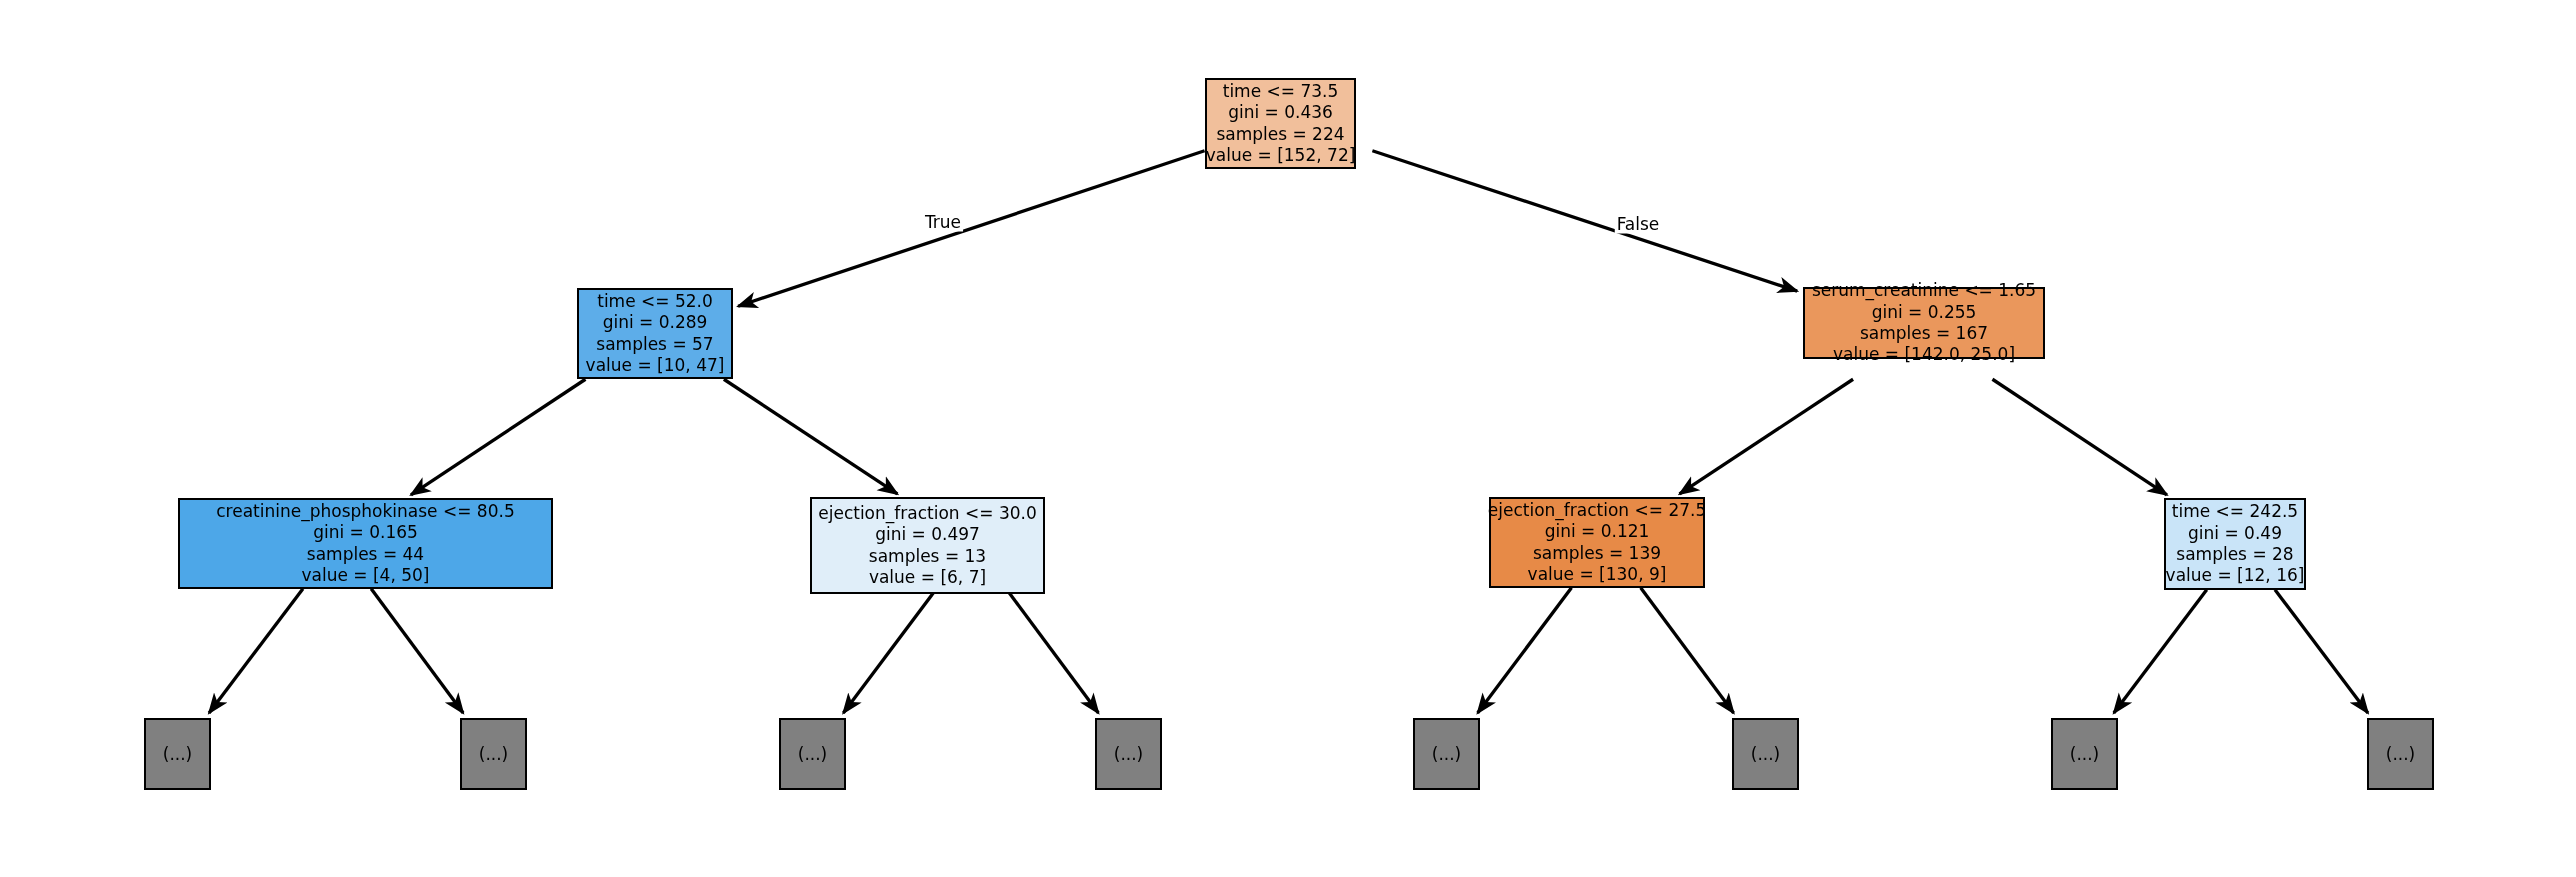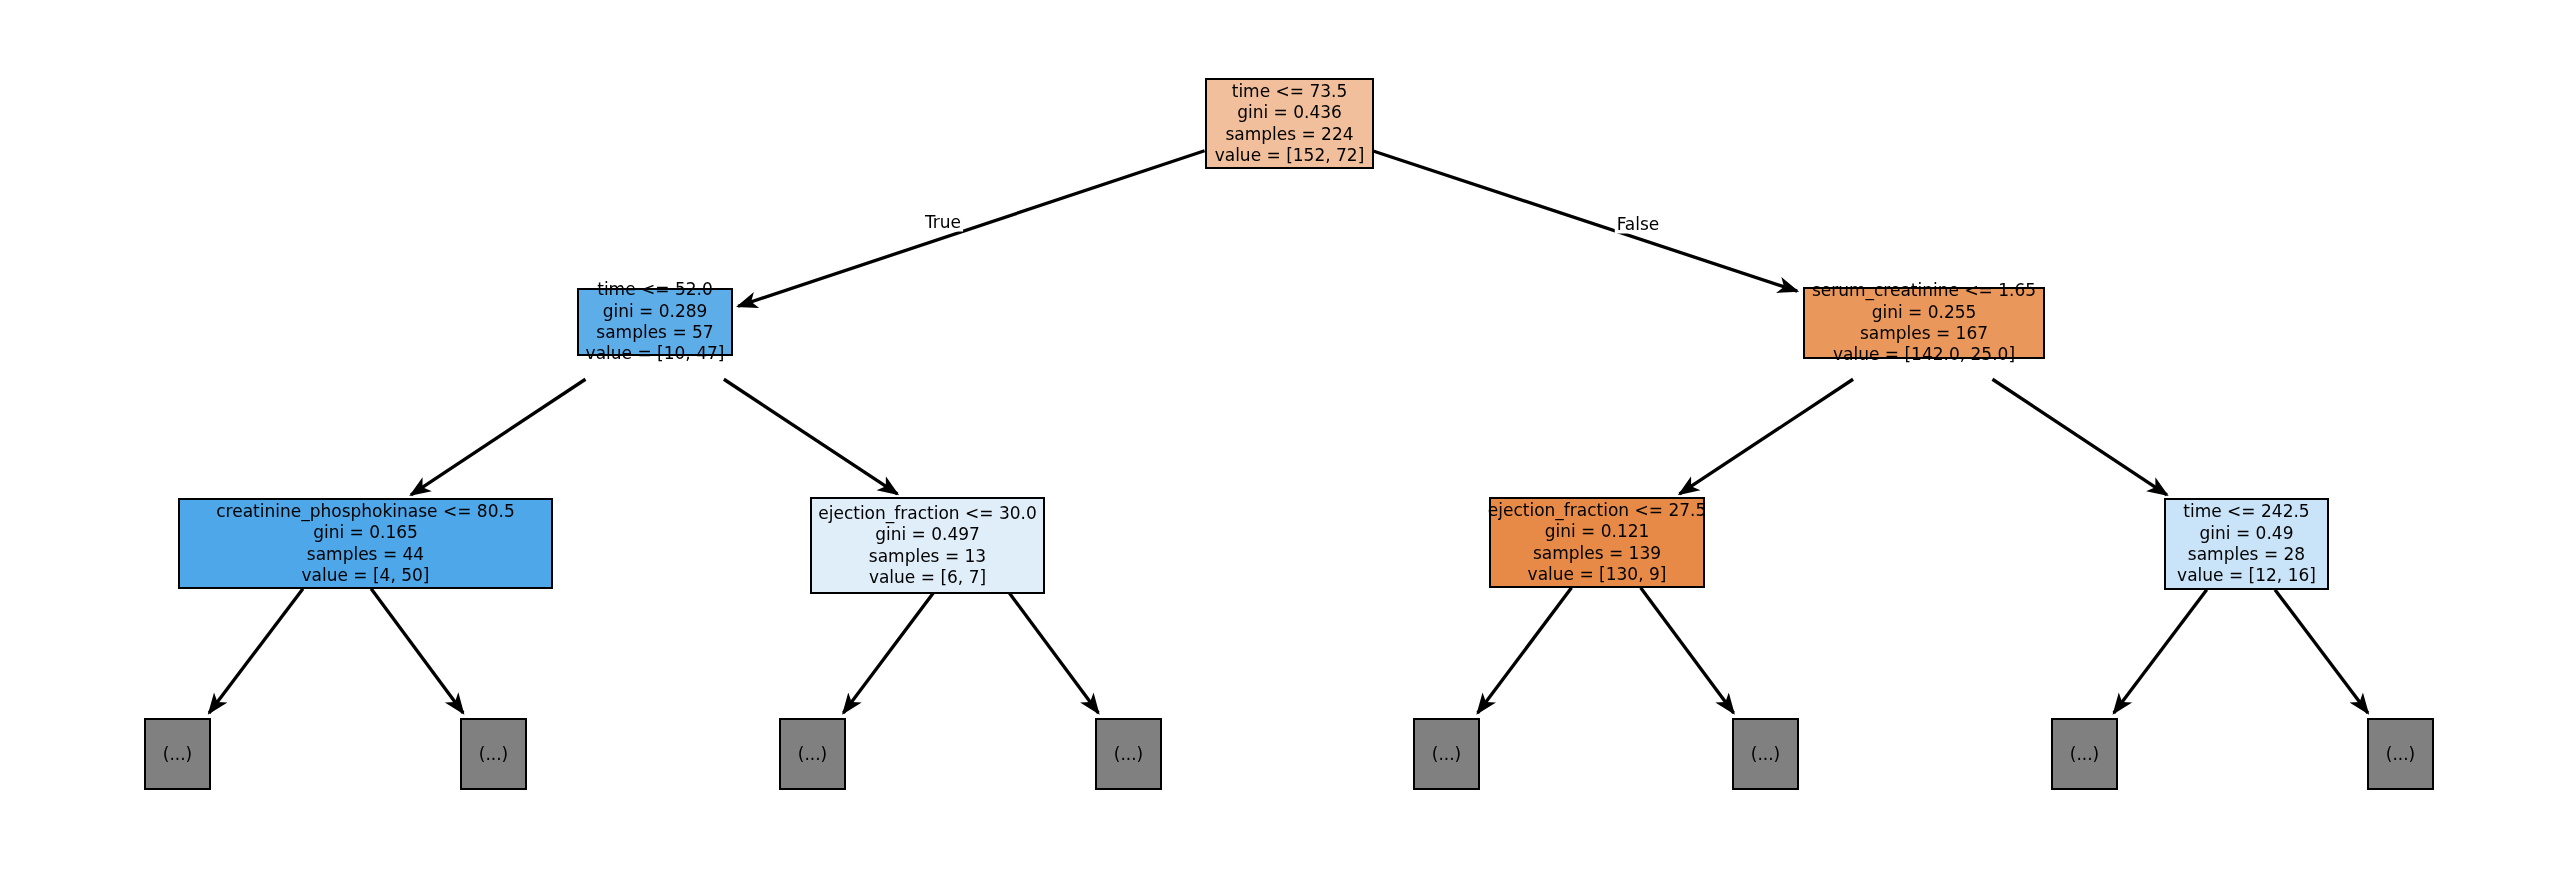--- a/index.html
+++ b/index.html
@@ -85,28 +85,28 @@
     <line x1="1060" y1="620" x2="1158" y2="752" marker-end="url(#arrowhead)"></line>
     <line x1="1657" y1="620" x2="1558" y2="752" marker-end="url(#arrowhead)"></line>
     <line x1="1730" y1="620" x2="1828" y2="752" marker-end="url(#arrowhead)"></line>
     <line x1="2327" y1="622" x2="2229" y2="752" marker-end="url(#arrowhead)"></line>
     <line x1="2399" y1="622" x2="2497" y2="752" marker-end="url(#arrowhead)"></line>
   </svg>
 
   <div class="edge-label" style="left:943px; top:222px;">True</div>
   <div class="edge-label" style="left:1638px; top:224px;">False</div>
 
-  <div class="node" style="left: 1205px; top: 78px; width: 169px; height: 91px; background-color: rgb(241, 191, 155);">
+  <div class="node" style="left: 1205px; top: 78px; width: 151px; height: 91px; background-color: rgb(241, 191, 155);">
     <div>time &lt;= 73.5</div>
     <div>gini = 0.436</div>
     <div>samples = 224</div>
     <div>value = [152, 72]</div>
   </div>
 
-  <div class="node" style="left: 577px; top: 288px; width: 156px; height: 68px; background-color: rgb(93, 173, 233);">
+  <div class="node" style="left: 577px; top: 288px; width: 156px; height: 91px; background-color: rgb(93, 173, 233);">
     <div>time &lt;= 52.0</div>
     <div>gini = 0.289</div>
     <div>samples = 57</div>
     <div>value = [10, 47]</div>
   </div>
 
   <div class="node" style="left: 1803px; top: 287px; width: 242px; height: 72px; background-color: rgb(234, 151, 92);">
     <div>serum_creatinine &lt;= 1.65</div>
     <div>gini = 0.255</div>
     <div>samples = 167</div>
@@ -127,21 +127,21 @@
     <div>value = [6, 7]</div>
   </div>
 
   <div class="node" style="left: 1489px; top: 497px; width: 216px; height: 91px; background-color: rgb(231, 138, 71); justify-content: center;">
     <div>ejection_fraction &lt;= 27.5</div>
     <div>gini = 0.121</div>
     <div>samples = 139</div>
     <div>value = [130, 9]</div>
   </div>
 
-  <div class="node" style="left: 2164px; top: 498px; width: 165px; height: 92px; background-color: rgb(201, 228, 248);">
+  <div class="node" style="left: 2164px; top: 498px; width: 142px; height: 92px; background-color: rgb(201, 228, 248);">
     <div>time &lt;= 242.5</div>
     <div>gini = 0.49</div>
     <div>samples = 28</div>
     <div>value = [12, 16]</div>
   </div>
 
   <div class="leaf" style="left: 144px; background-color: rgb(128, 128, 128);">
     <span>(...)</span>
   </div>
   <div class="leaf" style="left: 460px; background-color: rgb(128, 128, 128);">

